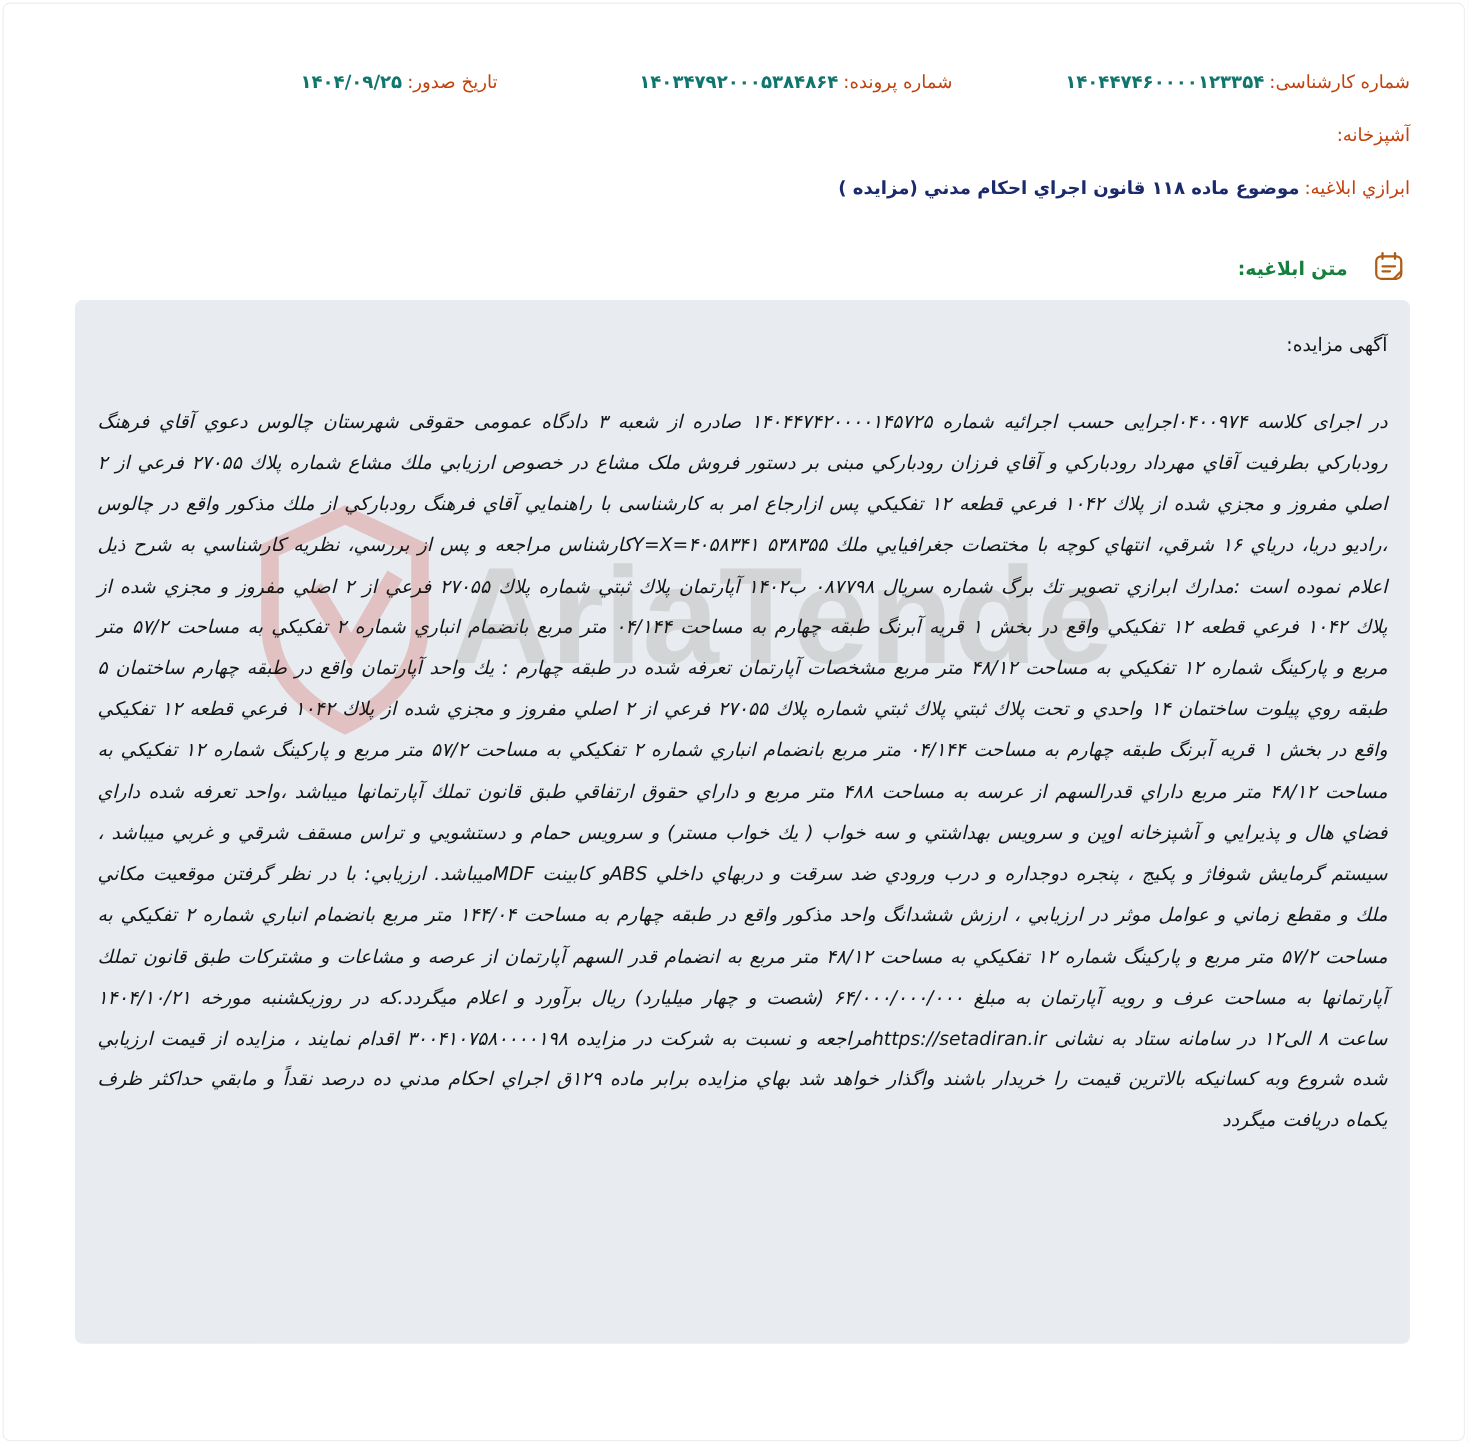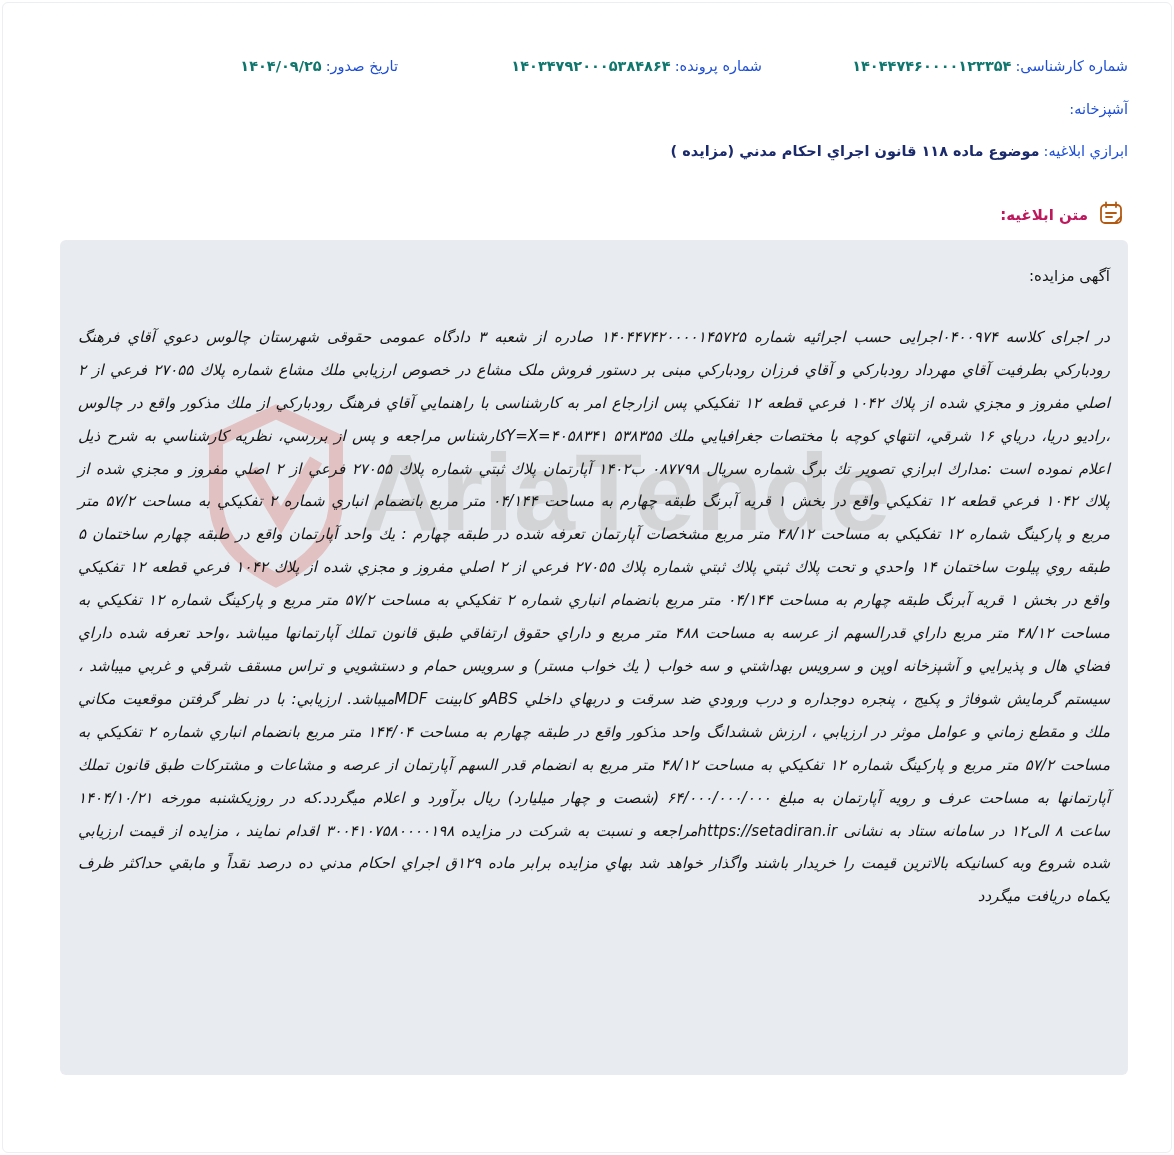--- a/index.html
+++ b/index.html
@@ -31,40 +31,40 @@
     white-space: nowrap;
   }
   .meta-item {
     position: absolute;
     top: 0;
     display: flex;
     flex-direction: row;
     align-items: baseline;
     gap: 4px;
   }
-  .meta-label { color: #1d4ed8; font-weight: normal; text-align: right; }
+  .meta-label { color: #c2410c; font-weight: normal; text-align: right; }
   .meta-value { color: #0f766e; font-weight: bold; letter-spacing: 0.2px; }
   .meta-line {
     position: absolute;
     right: 46px;
     font-size: 14.5px;
     white-space: nowrap;
     display: flex;
     align-items: baseline;
     gap: 4px;
   }
   .meta-line .meta-value { color: #1b2a6b; }
   .section-title {
     position: absolute;
     top: 200px;
     right: 50px;
     display: flex;
     align-items: center;
-    gap: 10px;
-    color: #be185d;
+    gap: 20px;
+    color: #15803d;
     font-weight: bold;
     font-size: 15px;
   }
   .section-title svg { width: 26px; height: 26px; }
   .panel {
     position: absolute;
     top: 240px;
     right: 46px;
     left: 60px;
     height: 835px;

